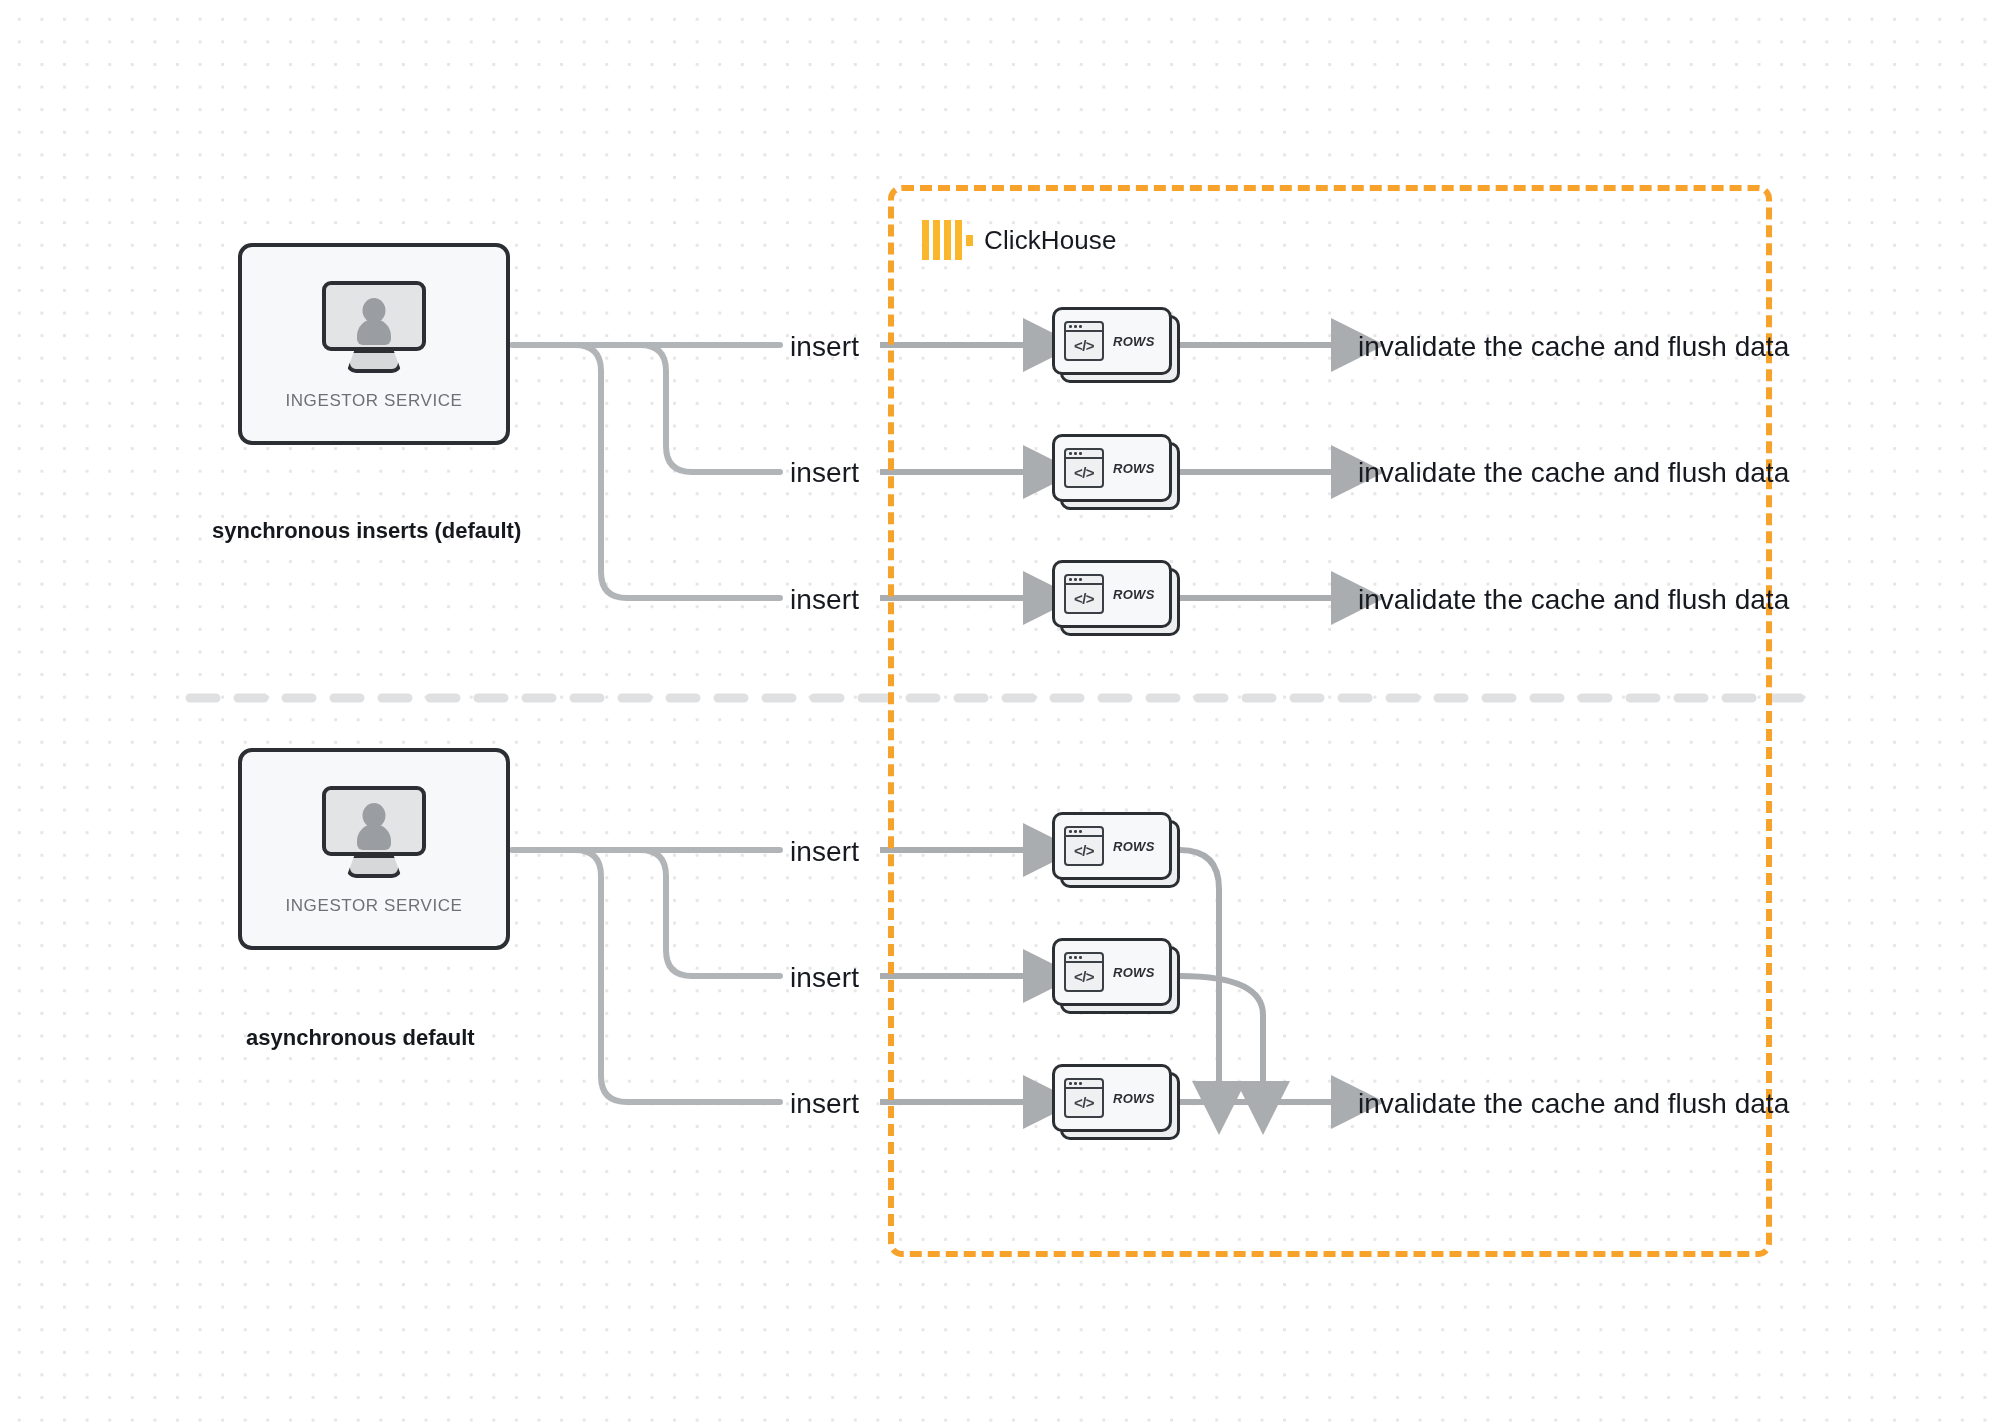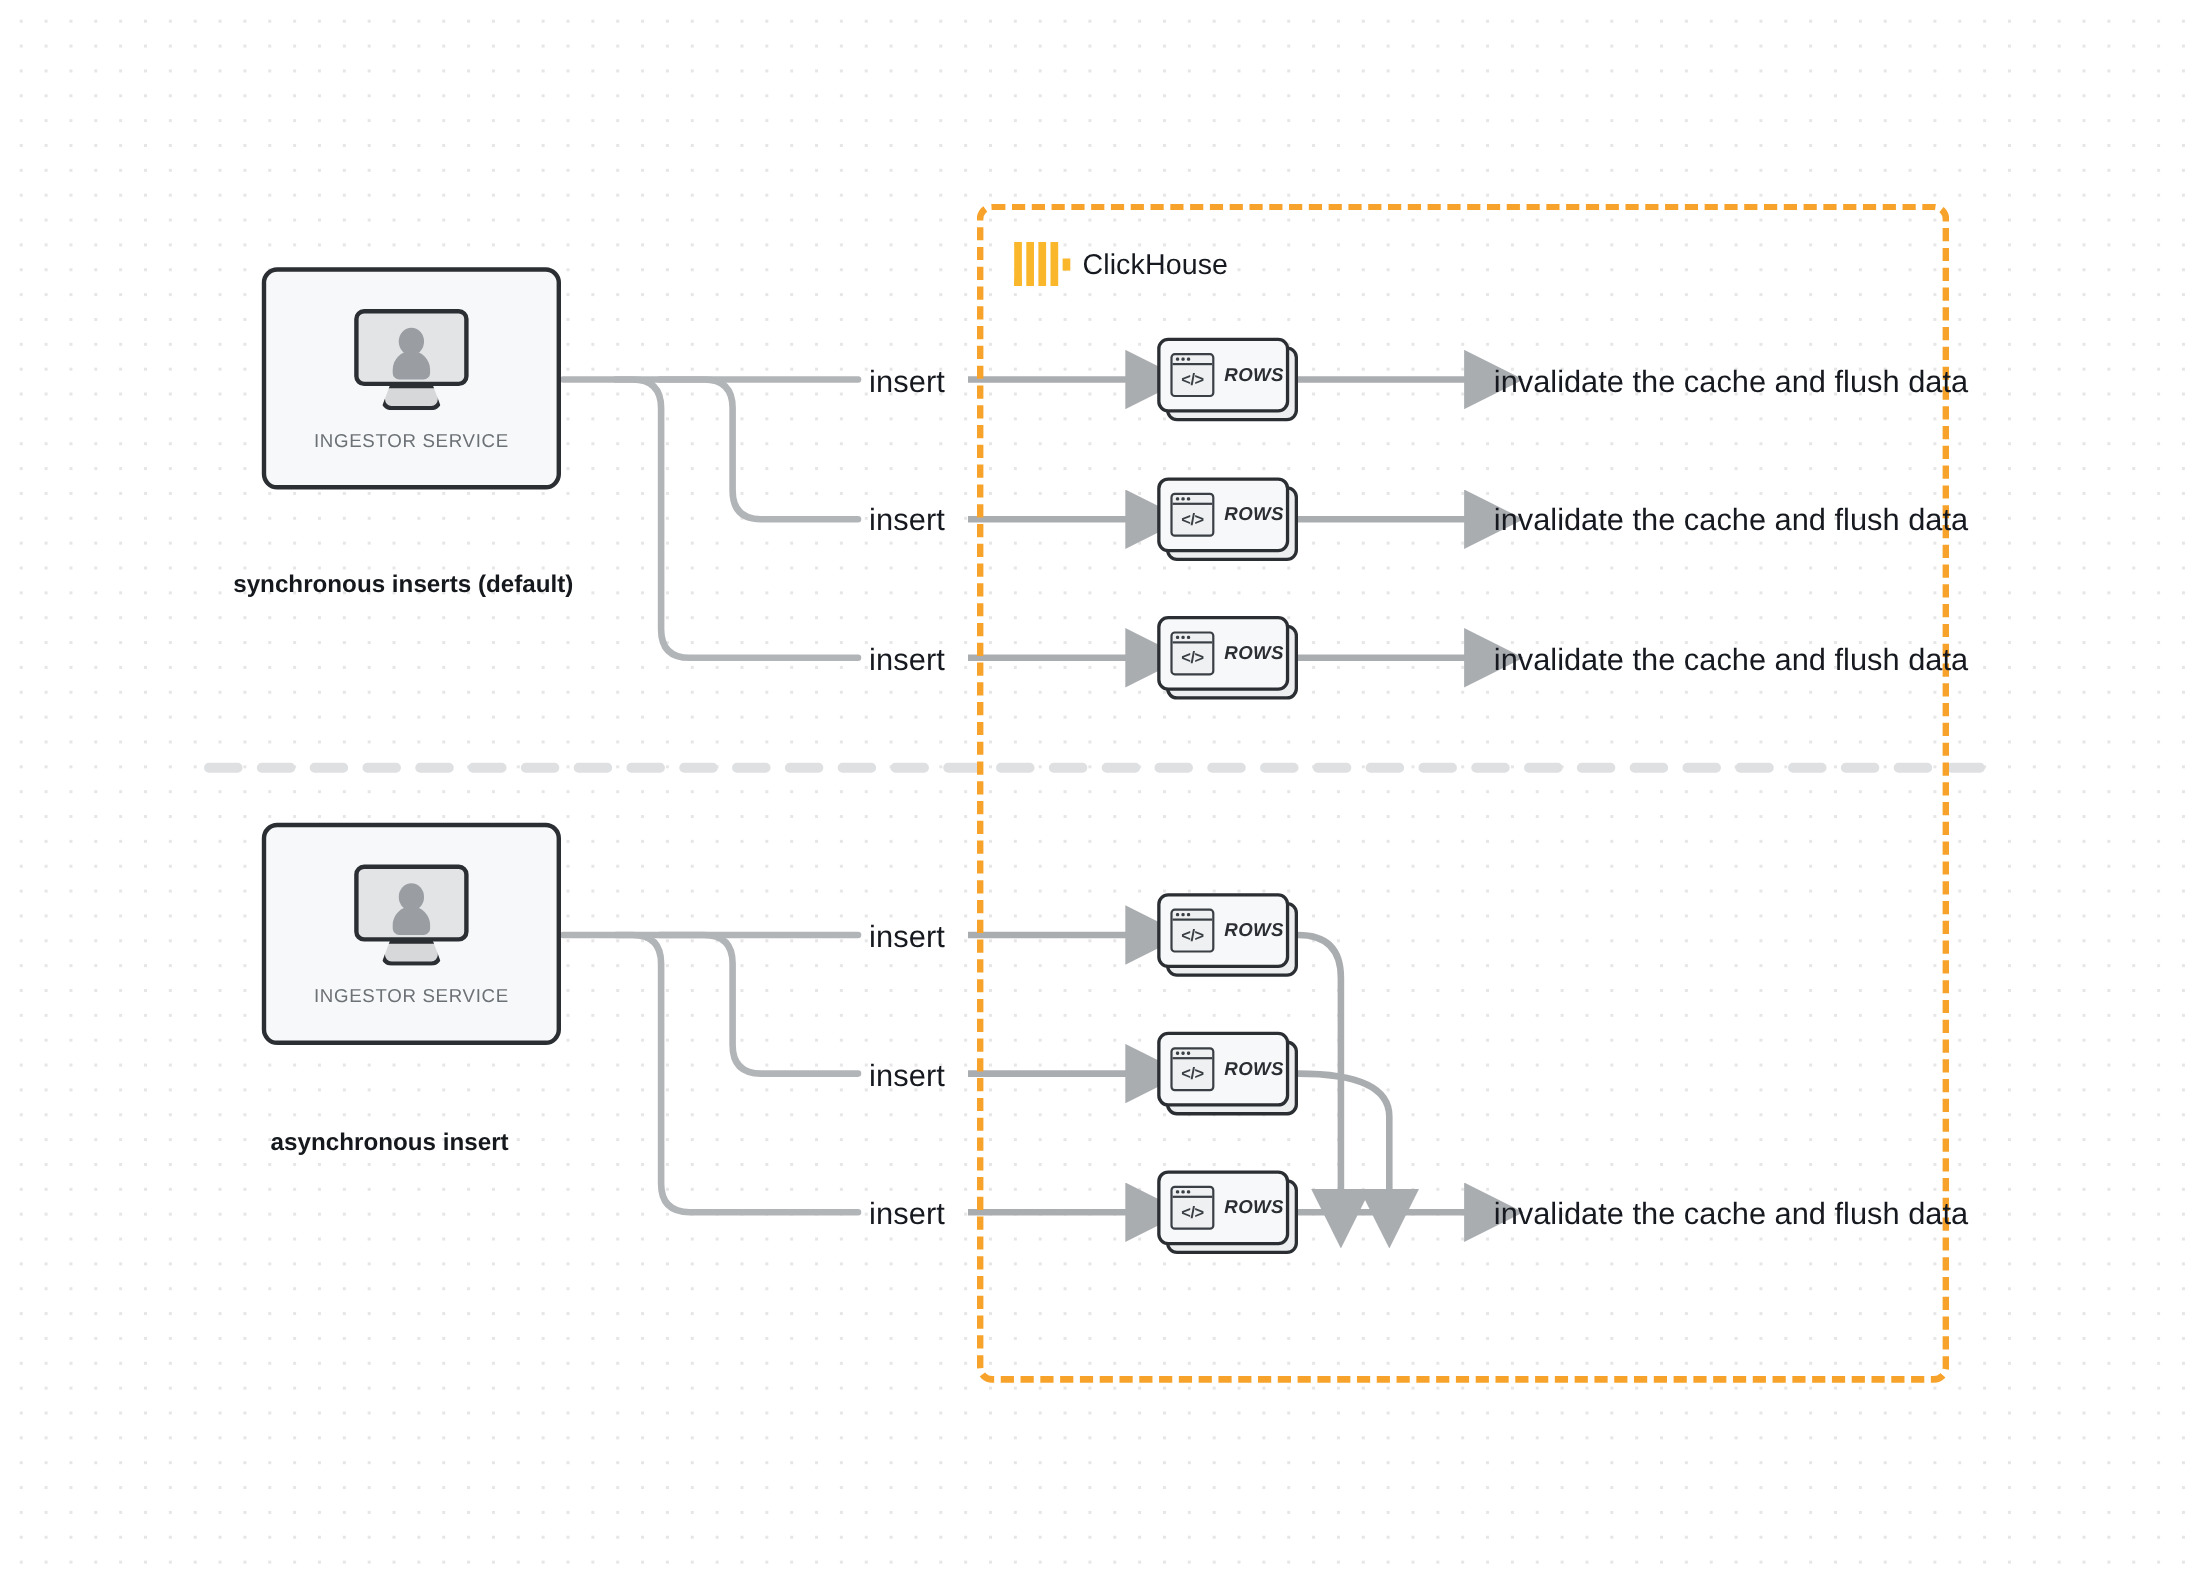--- a/index.html
+++ b/index.html
@@ -188,21 +188,21 @@
     display: flex;
     align-items: center;
     justify-content: center;
     font-size: 15px;
     font-weight: bold;
     color: #3a3f45;
     font-family: "Liberation Sans", sans-serif;
     letter-spacing: -.5px;
   }
   .rows-text {
-    font-size: 17px;
+    font-size: 13px;
     font-style: italic;
     font-weight: bold;
     color: #2b2f33;
     letter-spacing: .3px;
   }
 
   
   .edge-label {
     position: absolute;
     font-size: 28px;
@@ -353,21 +353,21 @@
           <span class="mon-head"></span>
           <span class="mon-body"></span>
         </span>
       </span>
       <span class="mon-neck"></span>
       <span class="mon-base"></span>
     </span>
     <span class="ingestor-label">INGESTOR SERVICE</span>
   </div>
 
-  <div class="section-caption" style="left:246px; top:1025px;">asynchronous insert</div>
+  <div class="section-caption" style="left:246px; top:1025px;">asynchronous default</div>
 
   <div class="edge-label insert" style="left:790px; top:836px;">insert</div>
   <div class="edge-label insert" style="left:790px; top:962px;">insert</div>
   <div class="edge-label insert" style="left:790px; top:1088px;">insert</div>
 
   <div class="rows-card" style="left:1052px; top:812px;">
     <span class="rows-back"></span>
     <span class="rows-front">
       <span class="win-icon">
         <span class="win-bar">

